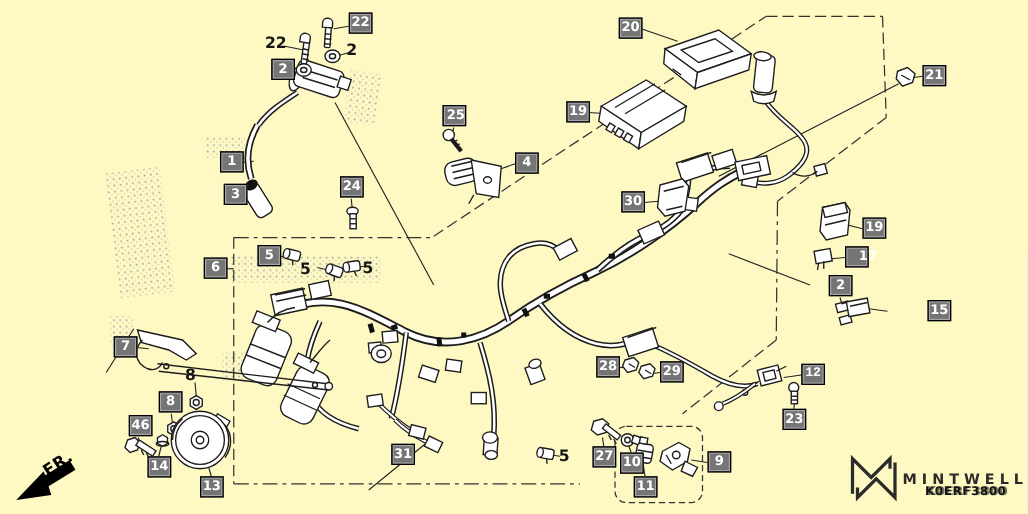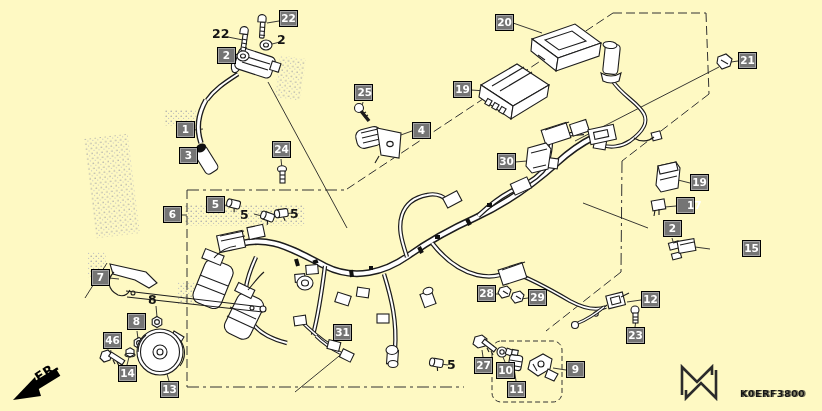--- a/index.html
+++ b/index.html
@@ -440,28 +440,28 @@
       <div class="co-box" style="left: 497px; top: 153px;">30</div>
       <div class="co-box" style="left: 690px; top: 174px;">19</div>
       <div class="co-box" style="left: 676px; top: 197px; padding-left: 10px;">17</div>
       <div class="co-box" style="left: 663px; top: 220px;">2</div>
       <div class="co-box" style="left: 710px; top: 240px; margin-left: 32px;">15</div>
       <div class="co-box" style="left: 91px; top: 269px;">7</div>
       <div class="co-box" style="left: 127px; top: 313px;">8</div>
       <div class="co-box" style="left: 103px; top: 332px;">46</div>
       <div class="co-box" style="left: 118px; top: 365px;">14</div>
       <div class="co-box" style="left: 160px; top: 381px;">13</div>
-      <div class="co-box" style="left: 313px; top: 324px; margin-left: 20px;">31</div>
+      <div class="co-box" style="left: 313px; top: 355px;">31</div>
       <div class="co-box" style="left: 477px; top: 285px;">28</div>
       <div class="co-box" style="left: 528px; top: 289px;">29</div>
       <div class="co-box" style="left: 474px; top: 357px;">27</div>
       <div class="co-box" style="left: 496px; top: 362px;">10</div>
       <div class="co-box" style="left: 507px; top: 381px;">11</div>
       <div class="co-box" style="left: 566px; top: 361px;">9</div>
-      <div class="co-box" style="left: 641px; top: 291px;">12</div>
+      <div class="co-box" style="left: 641px; top: 291px; font-family: Liberation Mono, monospace;">12</div>
       <div class="co-box" style="left: 626px; top: 327px;">23</div>
       <span class="co-plain" style="left: 212px; top: 26px;">22</span>
       <span class="co-plain" style="left: 277px; top: 32px;">2</span>
       <span class="co-plain" style="left: 148px; top: 292px;">8</span>
       <span class="co-plain" style="left: 240px; top: 207px;">5</span>
       <span class="co-plain" style="left: 290px; top: 206px;">5</span>
       <span class="co-plain" style="left: 447px; top: 357px;">5</span>
     </div>
 
   
@@ -472,16 +472,17 @@
     </svg>
     <span id="fr-text">FR.</span>
   </div>
 
   
   <div id="logo">
     <svg width="42" height="40" viewBox="0 0 42 40">
       <path d="M 4,33 L 4,5 L 19,20 L 34,5 L 34,13" fill="none" stroke="#2b2b2b" stroke-width="2.6"></path>
       <path d="M 38,8 L 38,36 L 23,21 L 8,36 L 8,28" fill="none" stroke="#2b2b2b" stroke-width="2.6"></path>
     </svg>
+    <span id="brand-name">MINTWELL</span>
     <span id="part-code">K0ERF3800</span>
   </div>
 
 </div>
 
 </body></html>

